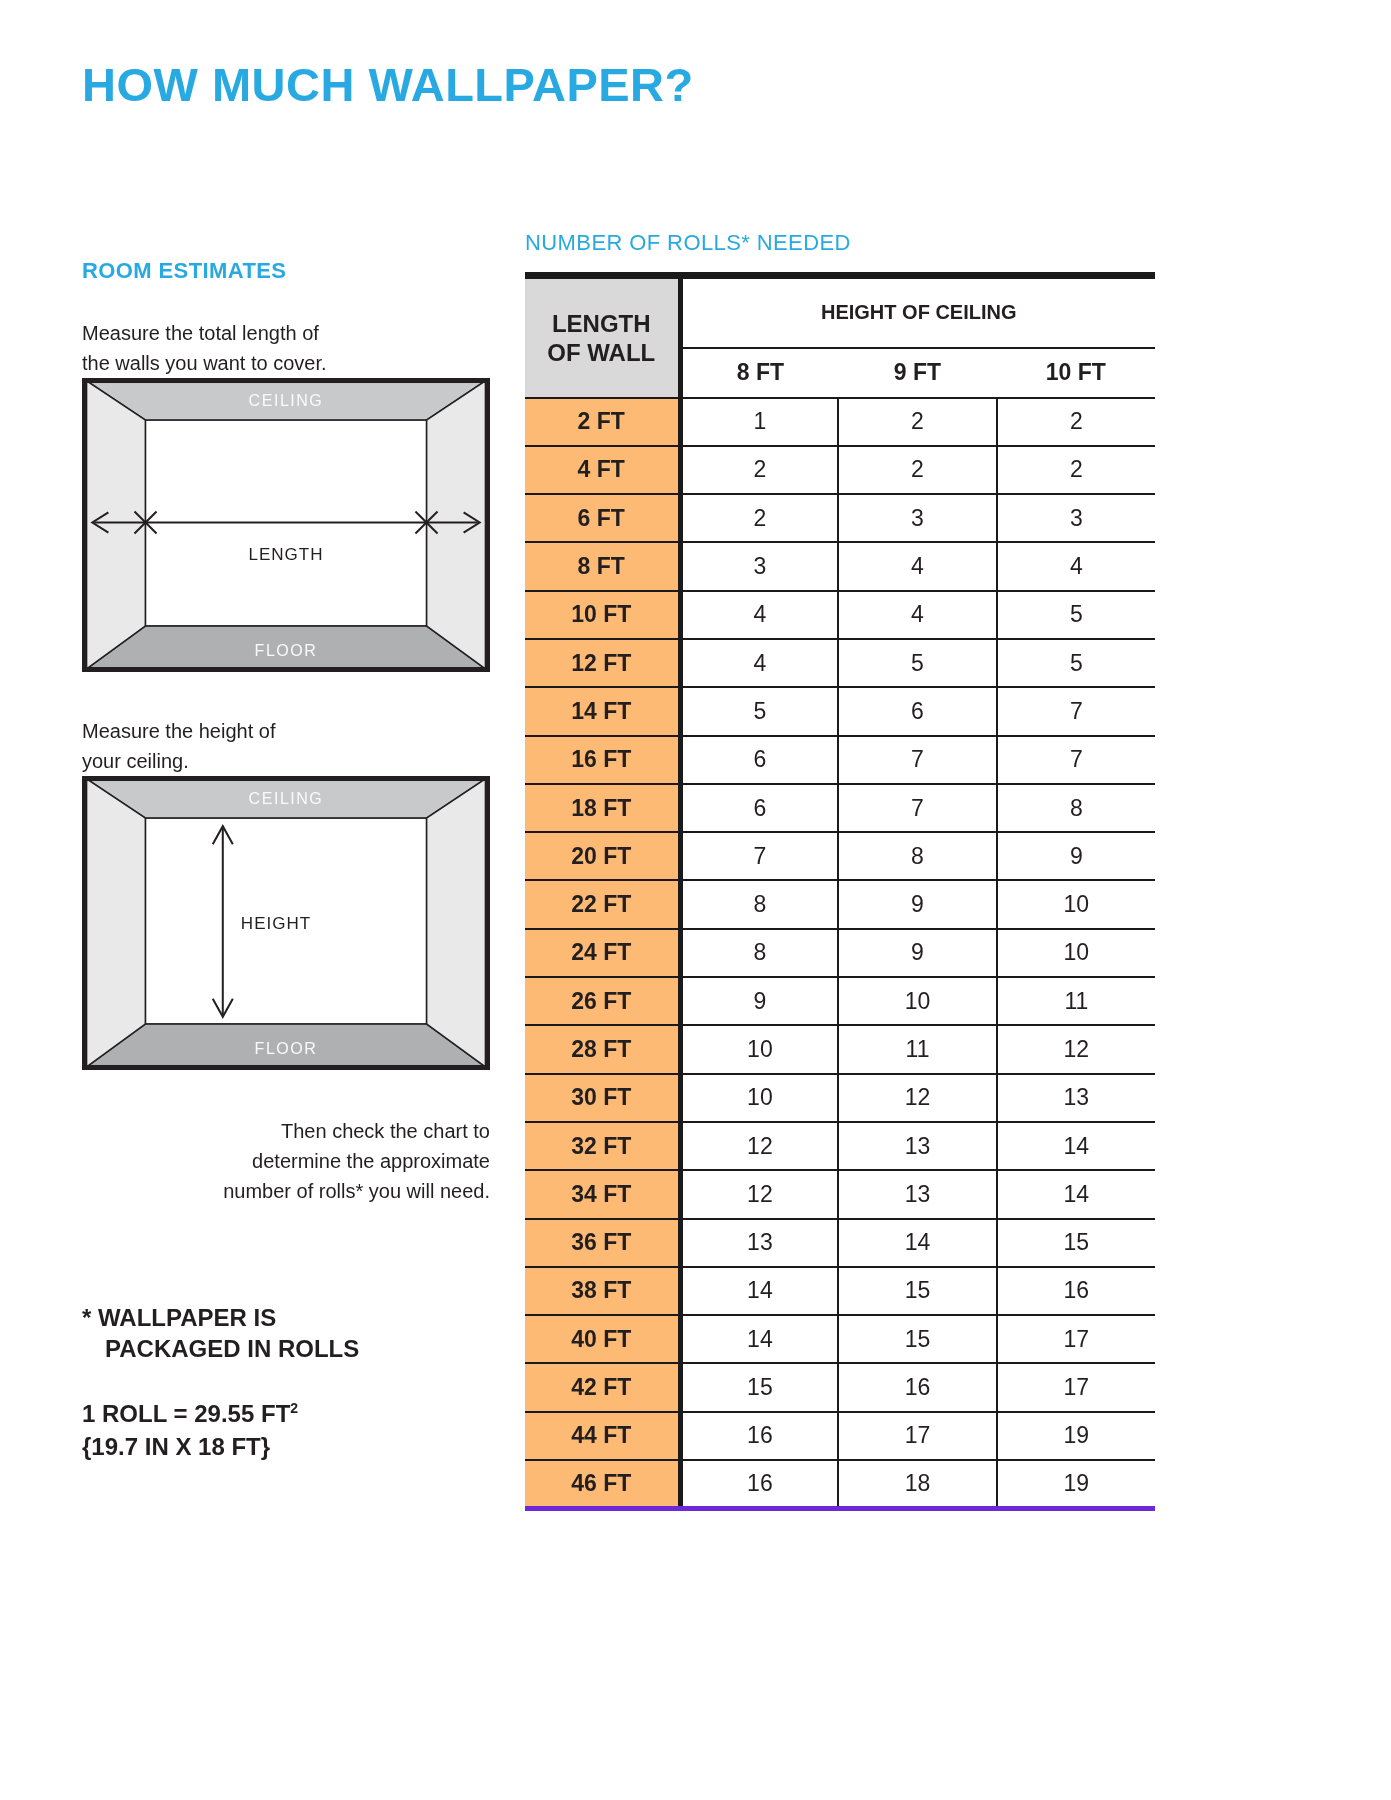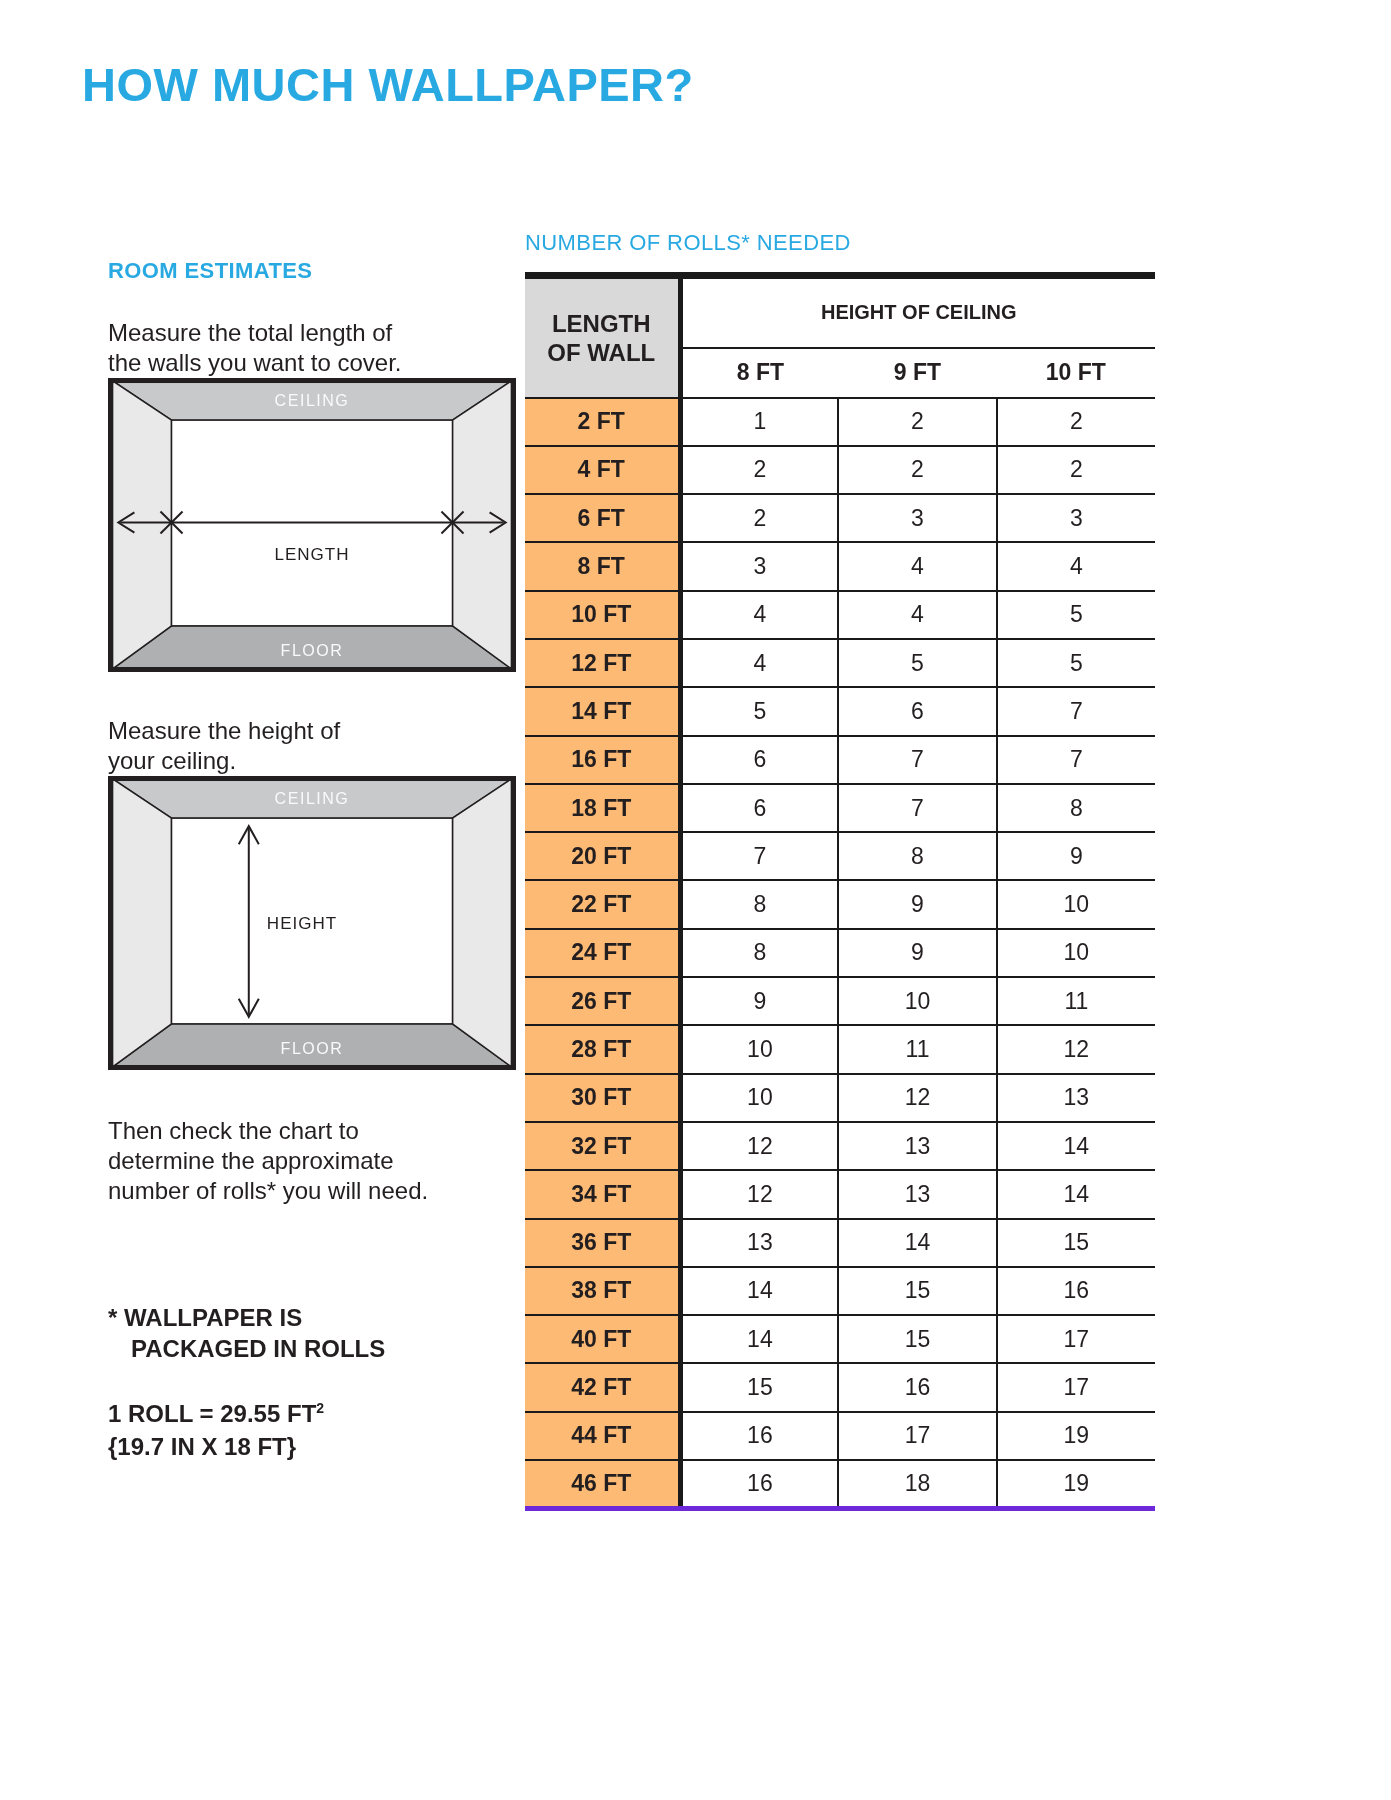--- a/index.html
+++ b/index.html
@@ -8,29 +8,29 @@
   .page { position:relative; width:1391px; height:1800px; background:#ffffff; overflow:hidden; }
 
   .page-title {
     position:absolute; left:82px; top:57px;
     font-size:47px; font-weight:bold; letter-spacing:0.5px;
     color:var(--accent,#29A9E1);
     text-align:center;
   }
 
   
-  .left-col { position:absolute; left:82px; top:258px; width:408px;margin-left:26px; }
+  .left-col { position:absolute; left:82px; top:258px; width:408px; }
   .section-heading {
     font-size:22px; font-weight:bold; letter-spacing:0.4px;
     color:var(--accent,#29A9E1);
   }
-  .step { font-size:24px; line-height:30px; white-space:pre-line; color:#231f20; }
+  .step { font-size:20px; line-height:30px; white-space:pre-line; color:#231f20; }
   .step-1 { margin-top:34px; }
   .step-2 { margin-top:44px; }
-  .step-3 { margin-top:46px; }
+  .step-3 { margin-top:46px;text-align:right; }
 
   svg.diagram { display:block; width:408px; height:294px; margin-top:0; }
   .diagram-1 { margin-top:52px; }
   .diagram-2 { margin-top:44px; }
   svg.diagram text {
     font-family:"Liberation Sans", sans-serif;
     font-size:17px; fill:#231f20; letter-spacing:1px;
   }
   svg.diagram text.band { fill:#fafafa; font-size:16px; letter-spacing:1.5px; }
 

